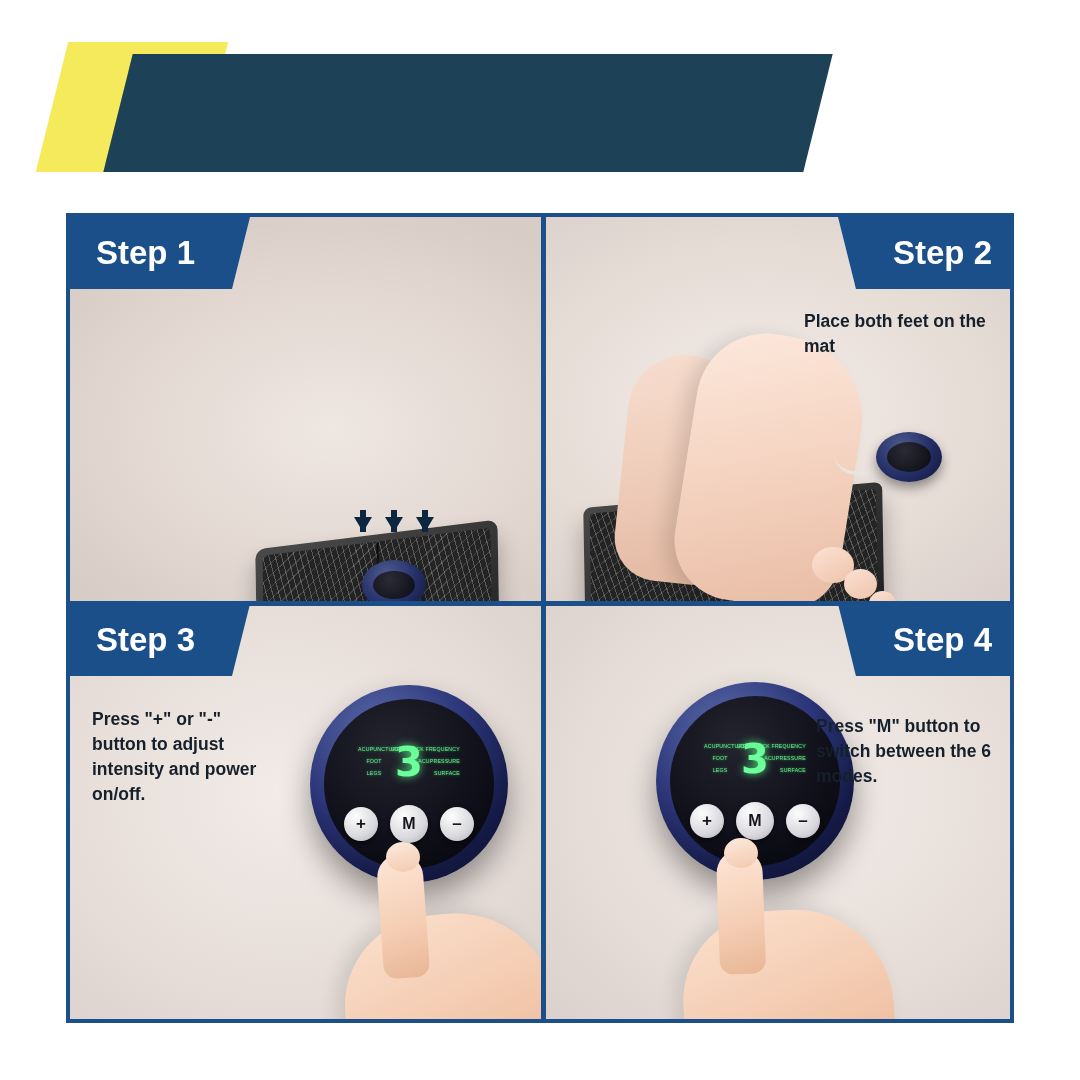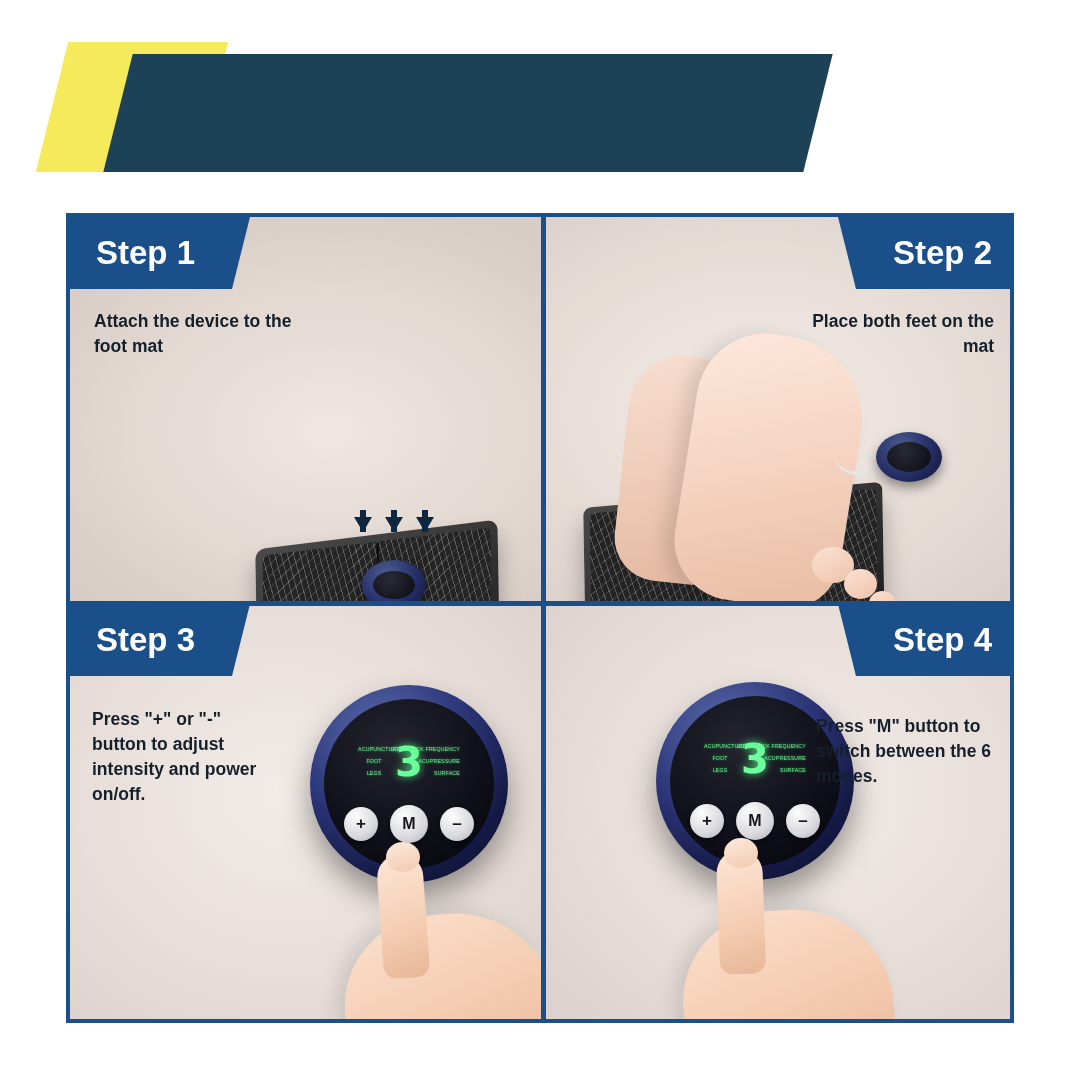--- a/index.html
+++ b/index.html
@@ -154,21 +154,21 @@
   
   .caption {
     position: absolute;
     color: #15202b;
     font-size: 17.5px;
     font-weight: bold;
     line-height: 1.42;
     z-index: 5;
   }
   .cap-1 { left: 24px; top: 92px; width: 200px; }
-  .cap-2 { right: 24px; top: 92px; width: 190px; text-align: right; }
+  .cap-2 { right: 24px; top: 92px; width: 190px; text-align: left; }
   .cap-3 { left: 22px; top: 103px; width: 170px; }
   .cap-4 { right: 22px; top: 110px; width: 180px; }
 
   
   .mat1 {
     position: absolute;
     left: 186px;
     top: 318px;
     width: 244px;
     height: 190px;
@@ -465,21 +465,20 @@
         <div class="device1"></div>
         <div class="arrows">
           <div class="arrow-down"></div>
           <div class="arrow-down"></div>
           <div class="arrow-down"></div>
         </div>
       </div>
       <div class="step-tab left">
         <span>Step 1</span>
       </div>
-      <div class="caption cap-1">Attach the device to the foot mat</div>
     </div>
 
     <div class="cell cell-2">
       <div class="photo photo-2">
         <div class="mat2"></div>
         <div class="foot-back"></div>
         <div class="foot-front"></div>
         <div class="toe t1"></div>
         <div class="toe t2"></div>
         <div class="toe t3"></div>

